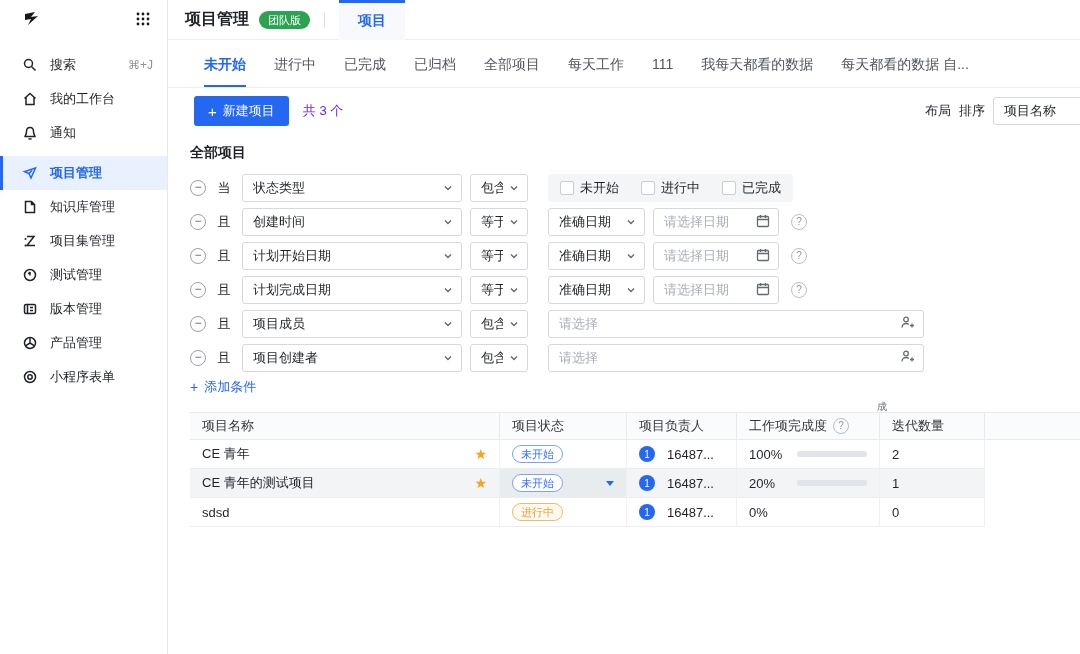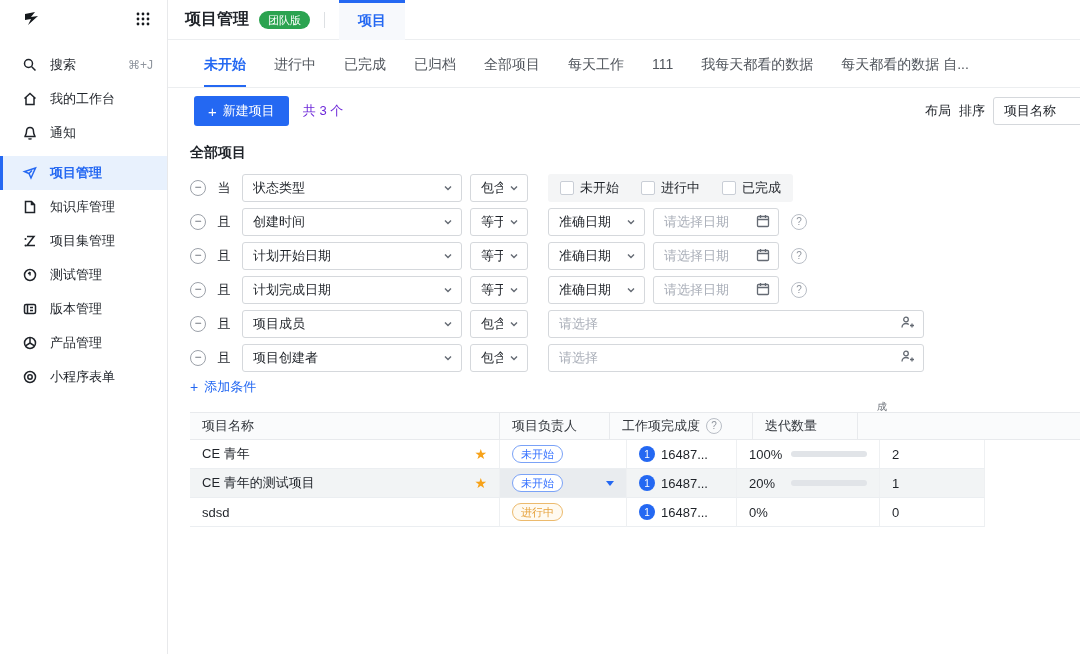--- a/index.html
+++ b/index.html
@@ -70,21 +70,21 @@
   .tablewrap { margin:16px 0 0 22px; position:relative; }
   .clip-txt { position:absolute; top:-12px; left:687px; font-size:10px; color:#6a6f77; }
   .trow { display:flex; width:890px; }
   .cell { padding:0 12px; display:flex; align-items:center; overflow:hidden; white-space:nowrap; }
   .c-name { width:310px; } .c-status { width:127px; } .c-owner { width:110px; }
   .c-prog { width:143px; } .c-iter { width:105px; } .c-rest { flex:1; }
   .thead { height:28px; background:#fafbfc; border-top:1px solid #e8eaed; border-bottom:1px solid #e8eaed; color:#33373d; }
   .thead .cell { border-right:1px solid #e8eaed; }
   .thead .c-rest { border-right:none; }
   .tbody .trow { height:29px; }
-  .tbody .cell { border-bottom:1px solid #ebeef1; border-right:1px solid #eef0f2; }
+  .tbody .cell { border-bottom:1px solid #ebeef1; border-right:1px solid #eef0f2;gap:6px; }
   .tbody .c-rest { border-bottom:none; border-right:none; }
   .tbody .trow.hl .cell:not(.c-rest) { background:#f2f4f5; }
   .name-star { margin-left:auto; color:#F7A219; font-size:14px; cursor:pointer; }
   .pill { height:18px; line-height:16px; padding:0 8px; border-radius:9px; font-size:11px; border:1px solid; cursor:pointer; }
   .pill-blue { color:#3370FF; border-color:#7aa2f7; background:#fff; }
   .pill-orange { color:#E6A23C; border-color:#ecba6d; background:#fffaf0; }
   .status-cell-open { background:#e9ecef !important; justify-content:space-between; }
   .caret-down { width:0; height:0; border-left:4px solid transparent; border-right:4px solid transparent; border-top:5px solid #2468F2; }
   .avatar { width:16px; height:16px; border-radius:50%; background:#2468F2; color:#fff; font-size:10px; display:flex; align-items:center; justify-content:center; margin-right:6px; flex:none; }
   .prog-label { width:42px; flex:none; }
@@ -459,20 +459,21 @@
         <span class="plus">+</span>
         <span>添加条件</span>
       </div>
     </section>
 
     <section class="tablewrap">
       <span class="clip-txt">成</span>
 
       <div class="trow thead">
         <div class="cell c-name">项目名称</div>
+        <div class="cell c-status">项目状态</div>
         <div class="cell c-owner">项目负责人</div>
         <div class="cell c-prog">
           <span>工作项完成度</span>
           <span class="help">?</span>
         </div>
         <div class="cell c-iter">迭代数量</div>
         <div class="cell c-rest"></div>
       </div>
 
       <div class="tbody">

